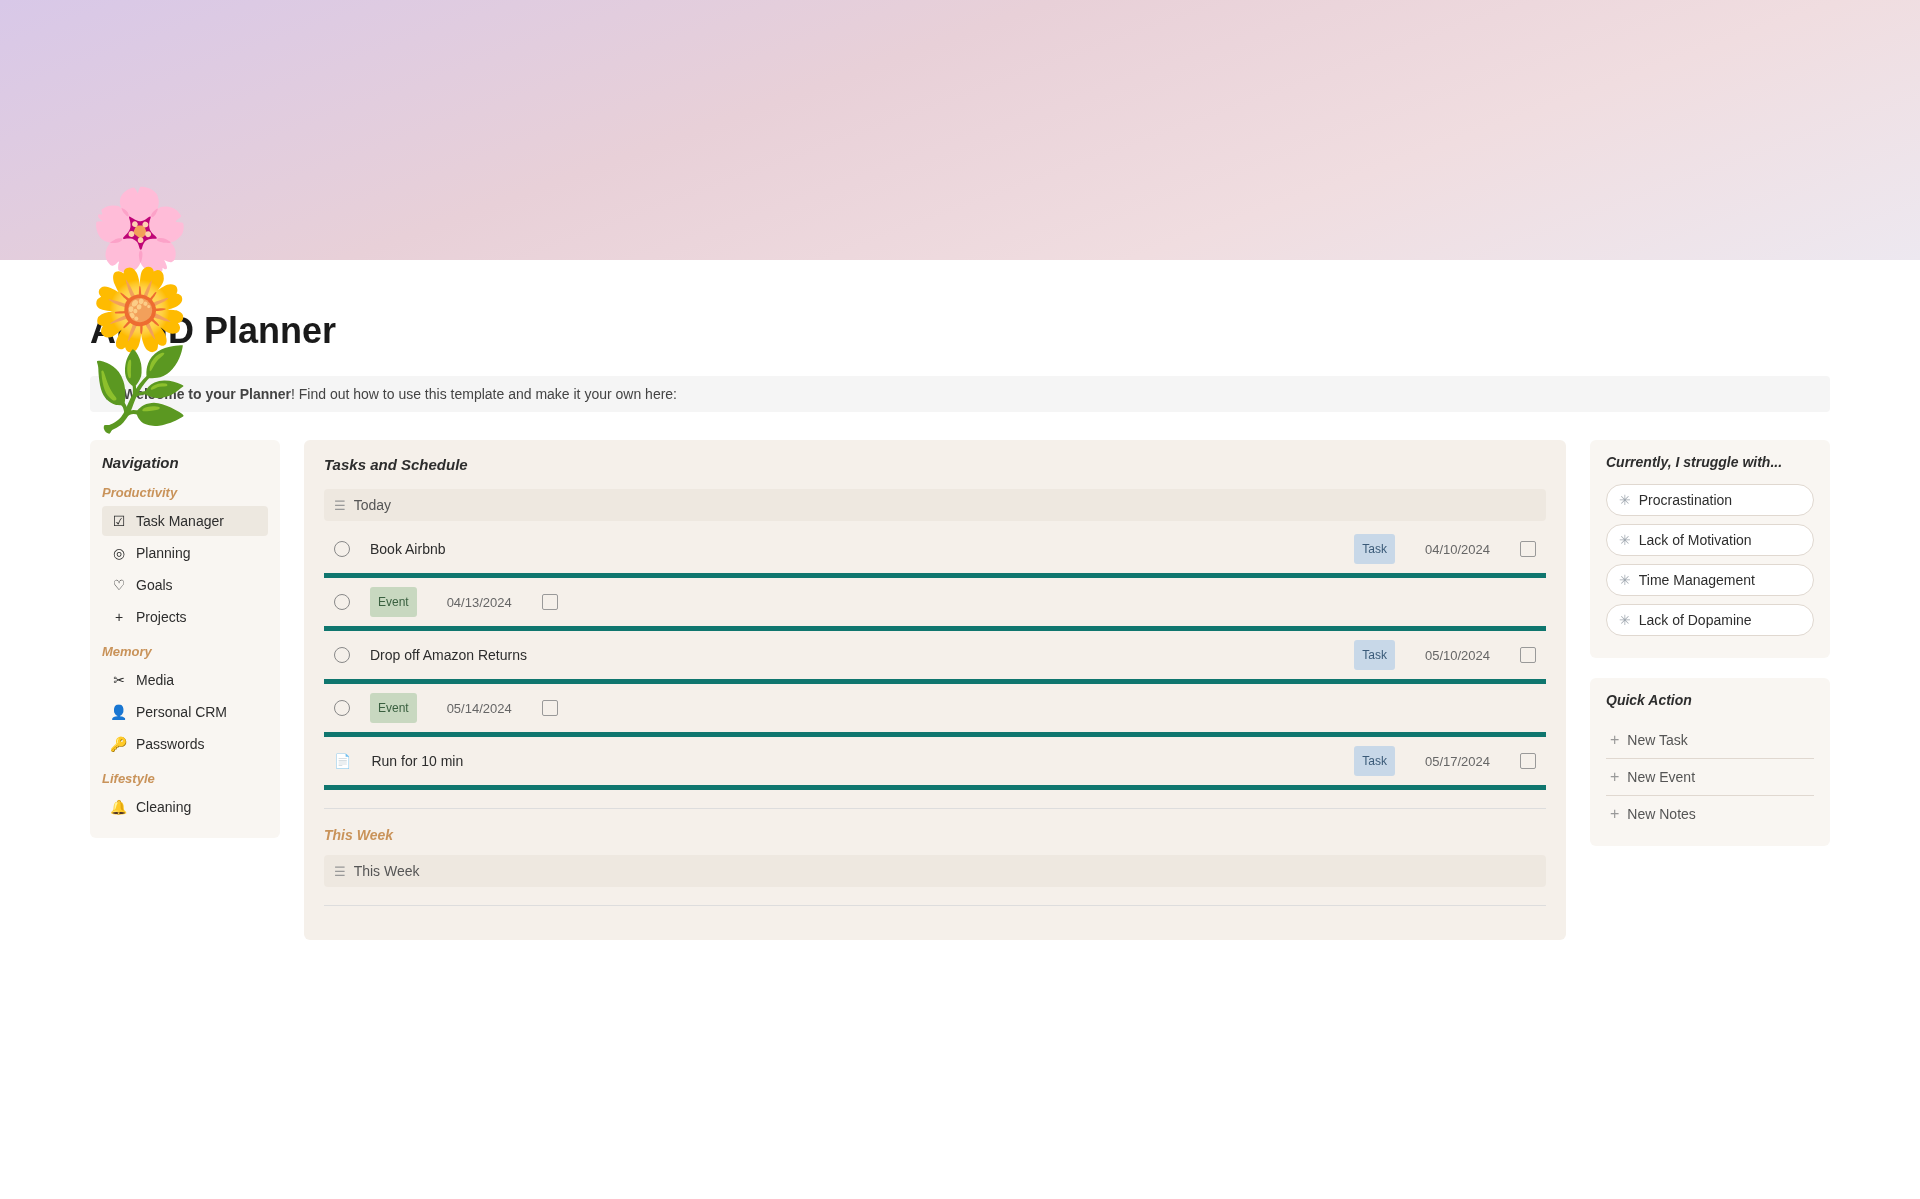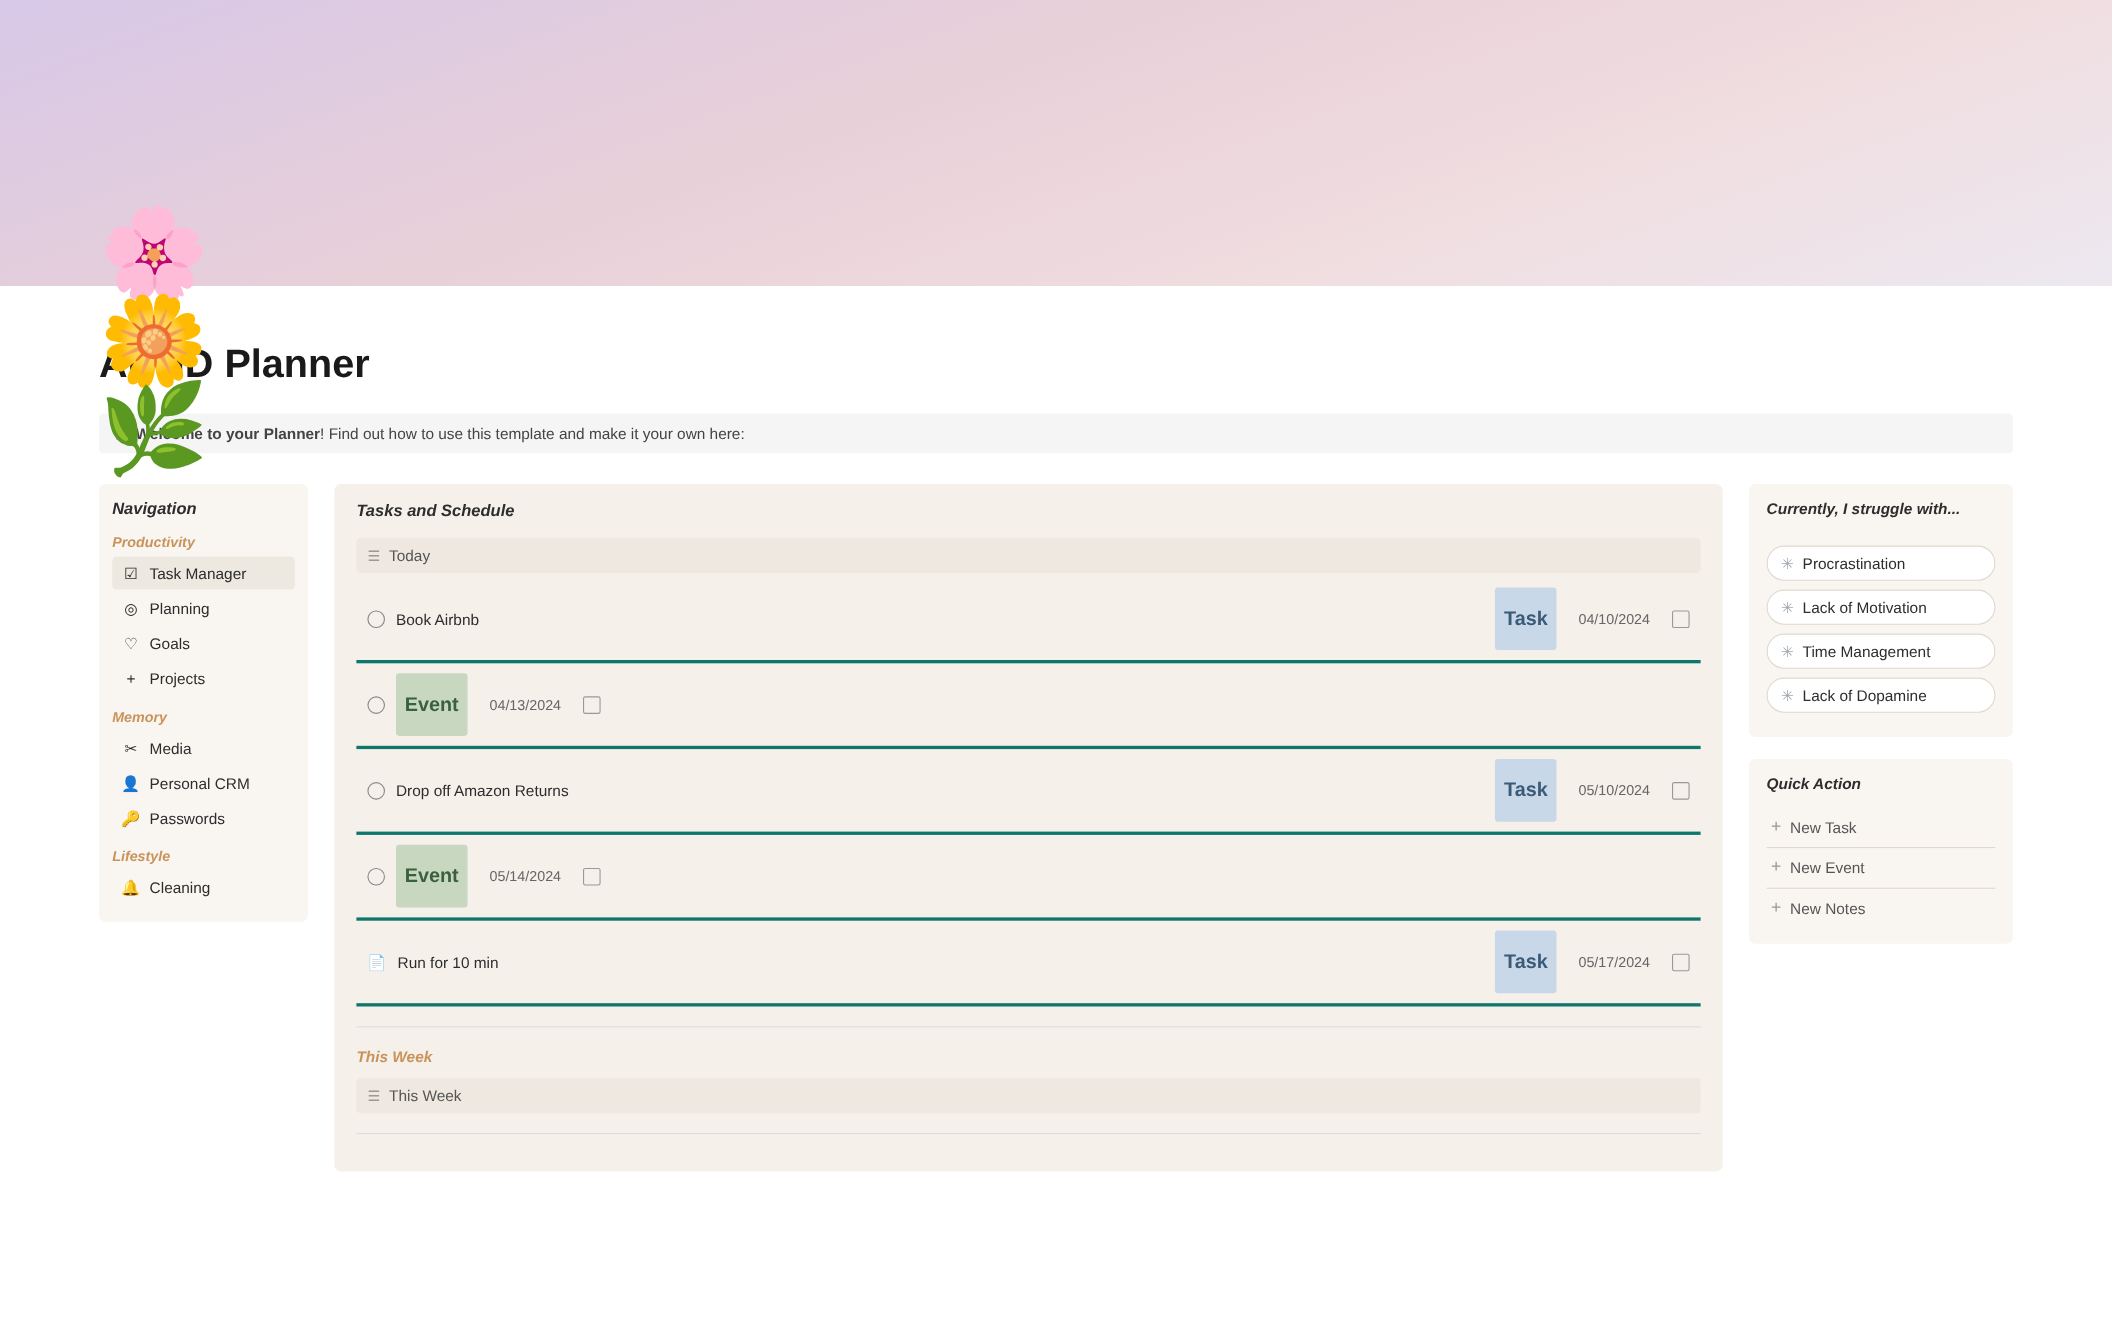--- a/index.html
+++ b/index.html
@@ -146,22 +146,22 @@
       font-size: 14px;
       color: #555;
       font-weight: 500;
       margin-bottom: 4px;
     }
 
     .task-row {
       display: flex;
       align-items: center;
       padding: 9px 10px;
-      border-bottom: 3px solid #0f766e;
-      gap: 10px;
+      border-bottom: 5px solid #0f766e;
+      gap: 20px;
       font-size: 14px;
       color: #2d2d2d;
     }
 
     .task-row:last-child { border-bottom: none; }
 
     .task-circle {
       width: 16px;
       height: 16px;
       border-radius: 50%;
@@ -171,24 +171,24 @@
 
     .task-doc-icon {
       font-size: 14px;
       color: #888;
       flex-shrink: 0;
     }
 
     .task-name { flex: 1; }
 
     .task-badge {
-      padding: 18px 8px;
+      padding: 8px 8px;
       border-radius: 3px;
-      font-size: 18px;
-      font-weight: 700;
+      font-size: 12px;
+      font-weight: 400;
     }
 
     .badge-task { background: #c8d8e8; color: #3a5a78; }
     .badge-event { background: #c8d8c0; color: #3a6040; }
 
     .task-date {
       font-size: 13px;
       color: #666;
       width: 85px;
       text-align: center;
@@ -219,21 +219,21 @@
       background: #f9f6f2;
       border-radius: 6px;
       padding: 14px 16px;
     }
 
     .struggles-title {
       font-style: italic;
       font-weight: 700;
       font-size: 14px;
       color: #2d2d2d;
-      margin-bottom: 26px;
+      margin-bottom: 14px;
     }
 
     .struggle-item {
       display: flex;
       align-items: center;
       gap: 8px;
       padding: 7px 12px;
       background: #fff;
       border: 1px solid #e0d8d0;
       border-radius: 20px;

